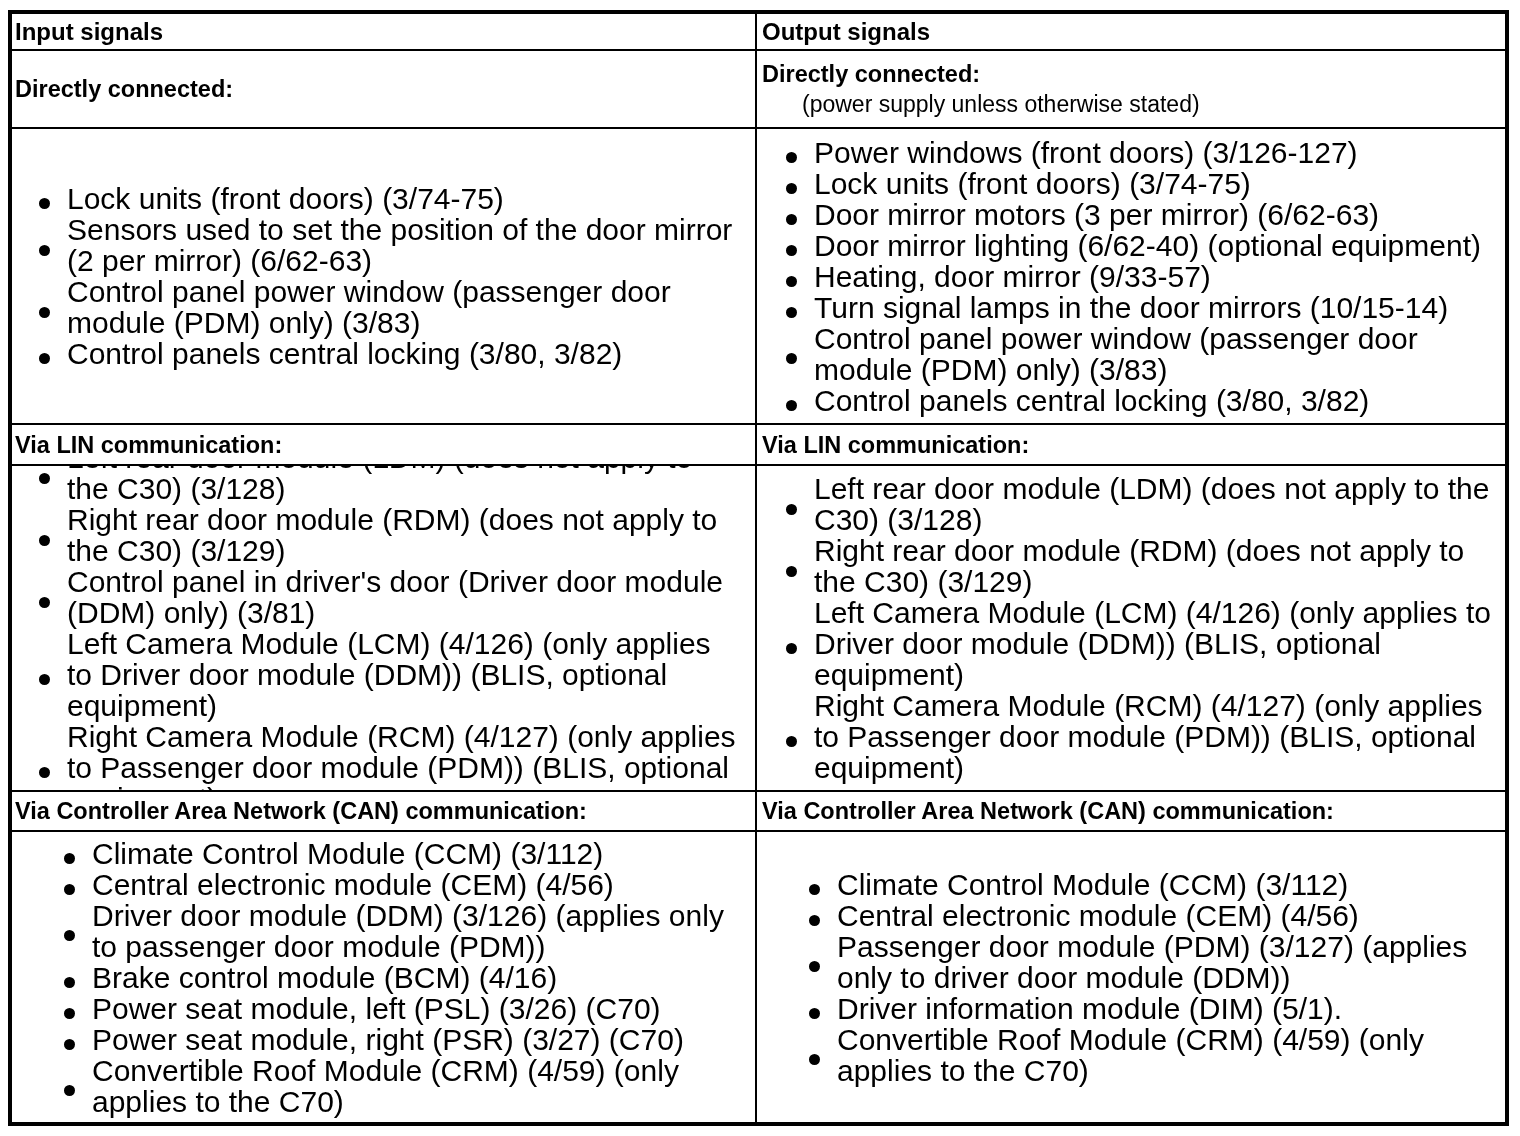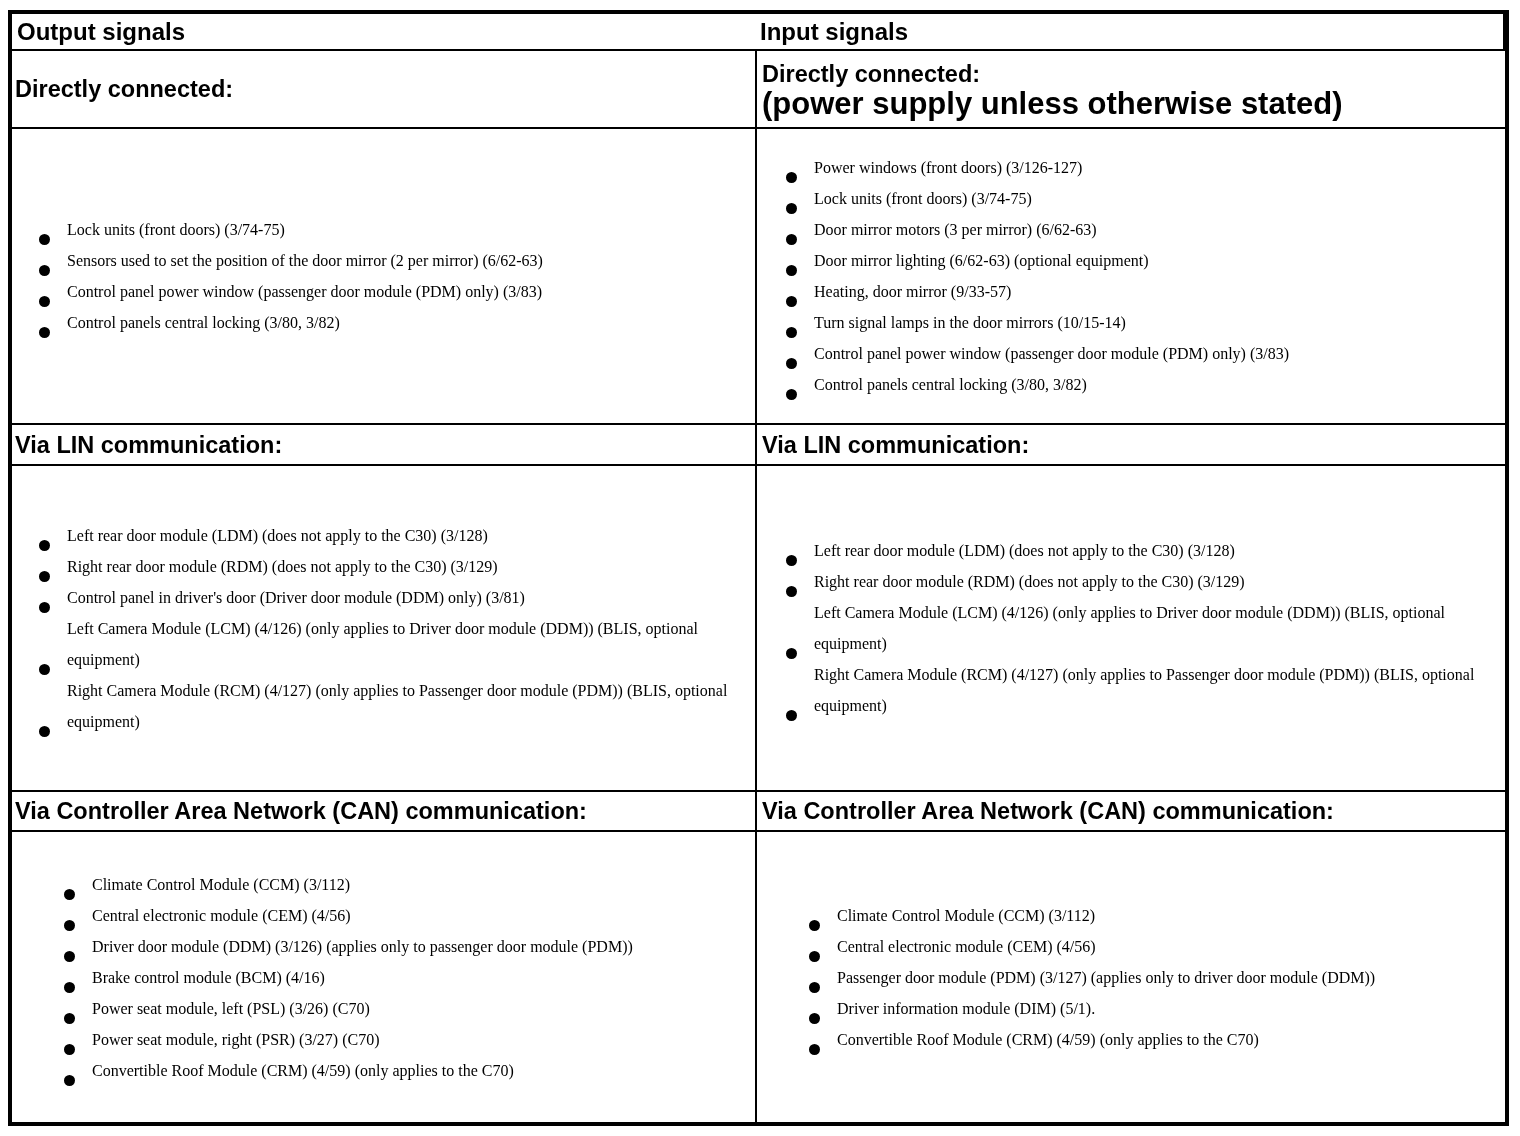--- a/index.html
+++ b/index.html
@@ -40,60 +40,60 @@
     font-weight: bold;
     font-size: 24px;
     line-height: 26px;
   }
   .section-heading {
     font-weight: bold;
     font-size: 23.5px;
     line-height: 30px;
   }
   .section-subheading {
-    font-weight: bold;
-    font-size: 31px;
+    font-weight: normal;
+    font-size: 23px;
     line-height: 30px;
+    margin-left: 40px;
   }
   ul.bullet-list {
     list-style: none;
     margin: 0;
     padding: 0;
   }
   ul.bullet-list li {
     display: flex;
-    align-items: flex-end;
-    font-size: 16px;
+    align-items: center;
+    font-size: 30px;
     line-height: 31px;
-    font-family: Liberation Serif, serif;
   }
   .bullet {
     flex: 0 0 auto;
     width: 11px;
     height: 11px;
     border-radius: 50%;
     background: #000000;
     margin: 10px 17px 0 24px;
   }
   .item-text {
     flex: 1 1 auto;
     padding-right: 8px;
   }
 </style>
 </head>
 <body>
 
 <div class="signals-table">
 
+  <div class="cell col-left col-header">
+    <span>Input signals</span>
+  </div>
   <div class="cell col-right col-header">
     <span>Output signals</span>
   </div>
-  <div class="cell col-left col-header">
-    <span>Input signals</span>
-  </div>
 
   <div class="cell col-left">
     <span class="section-heading">Directly connected:</span>
   </div>
   <div class="cell col-right">
     <span class="section-heading">Directly connected:</span>
     <span class="section-subheading">(power supply unless otherwise stated)</span>
   </div>
 
   <div class="cell col-left">
@@ -125,21 +125,21 @@
       <li>
           <span class="bullet"></span>
           <span class="item-text">Lock units (front doors) (3/74-75)</span>
         </li>
       <li>
           <span class="bullet"></span>
           <span class="item-text">Door mirror motors (3 per mirror) (6/62-63)</span>
         </li>
       <li>
           <span class="bullet"></span>
-          <span class="item-text">Door mirror lighting (6/62-63) (optional equipment)</span>
+          <span class="item-text">Door mirror lighting (6/62-40) (optional equipment)</span>
         </li>
       <li>
           <span class="bullet"></span>
           <span class="item-text">Heating, door mirror (9/33-57)</span>
         </li>
       <li>
           <span class="bullet"></span>
           <span class="item-text">Turn signal lamps in the door mirrors (10/15-14)</span>
         </li>
       <li>

